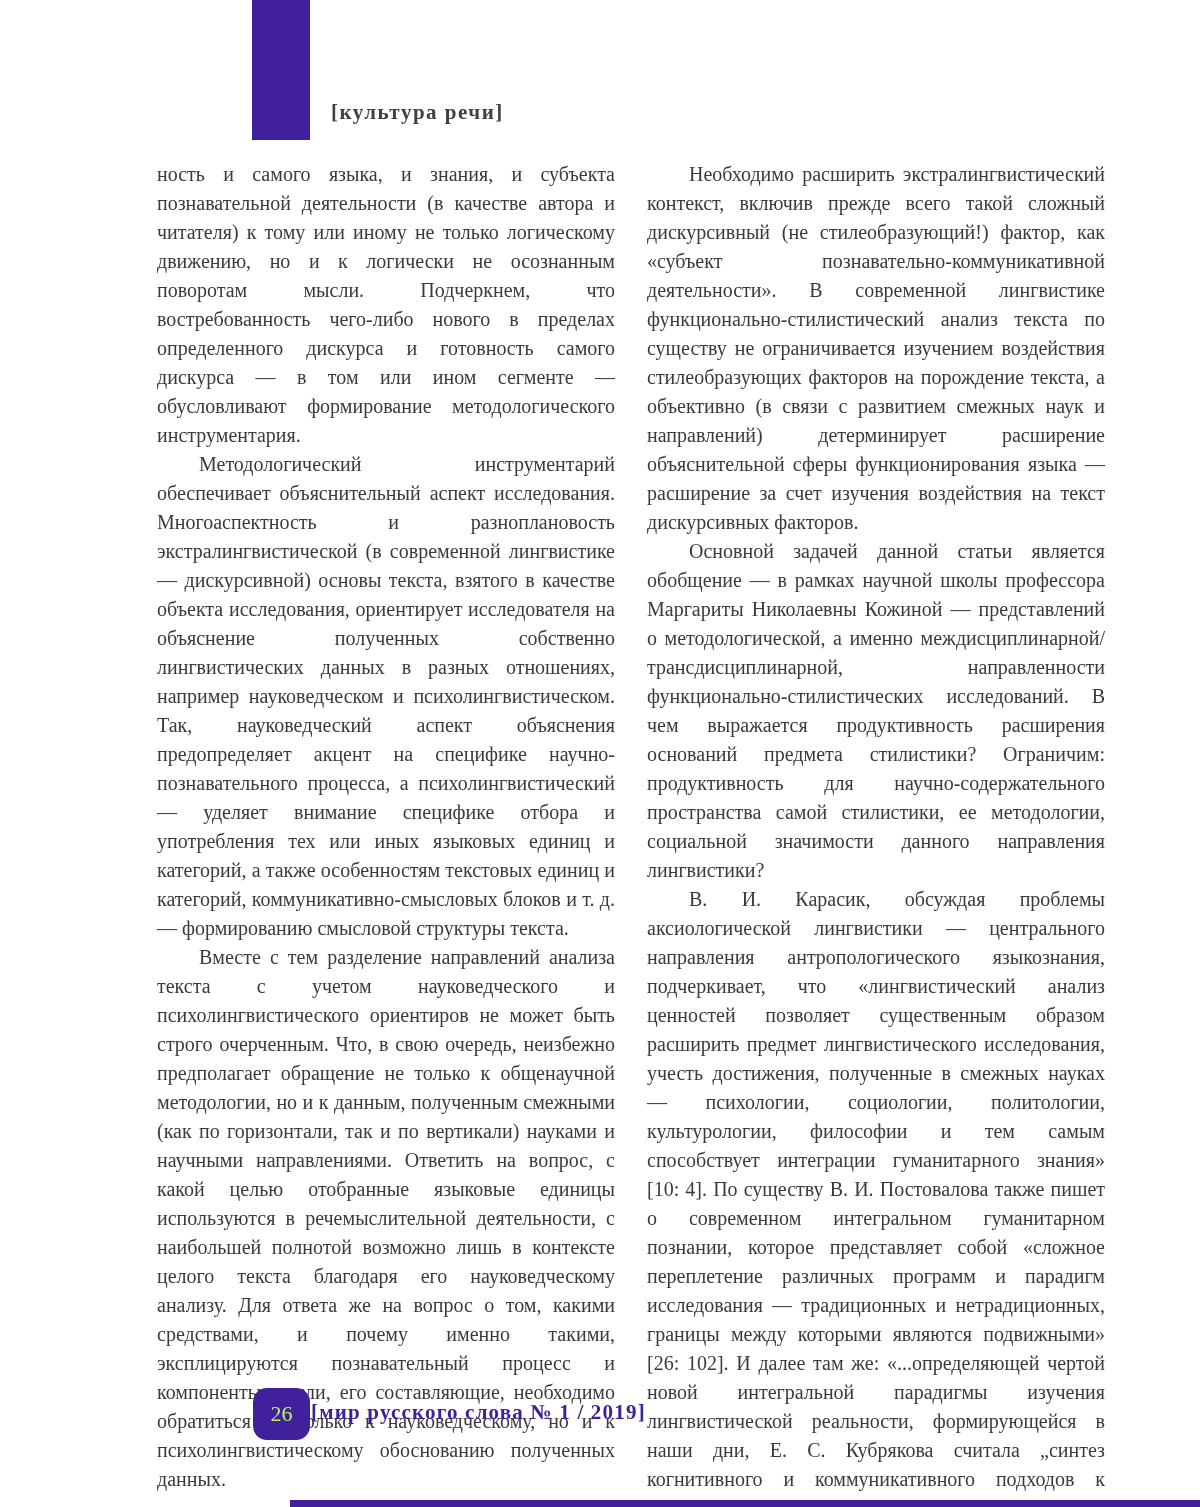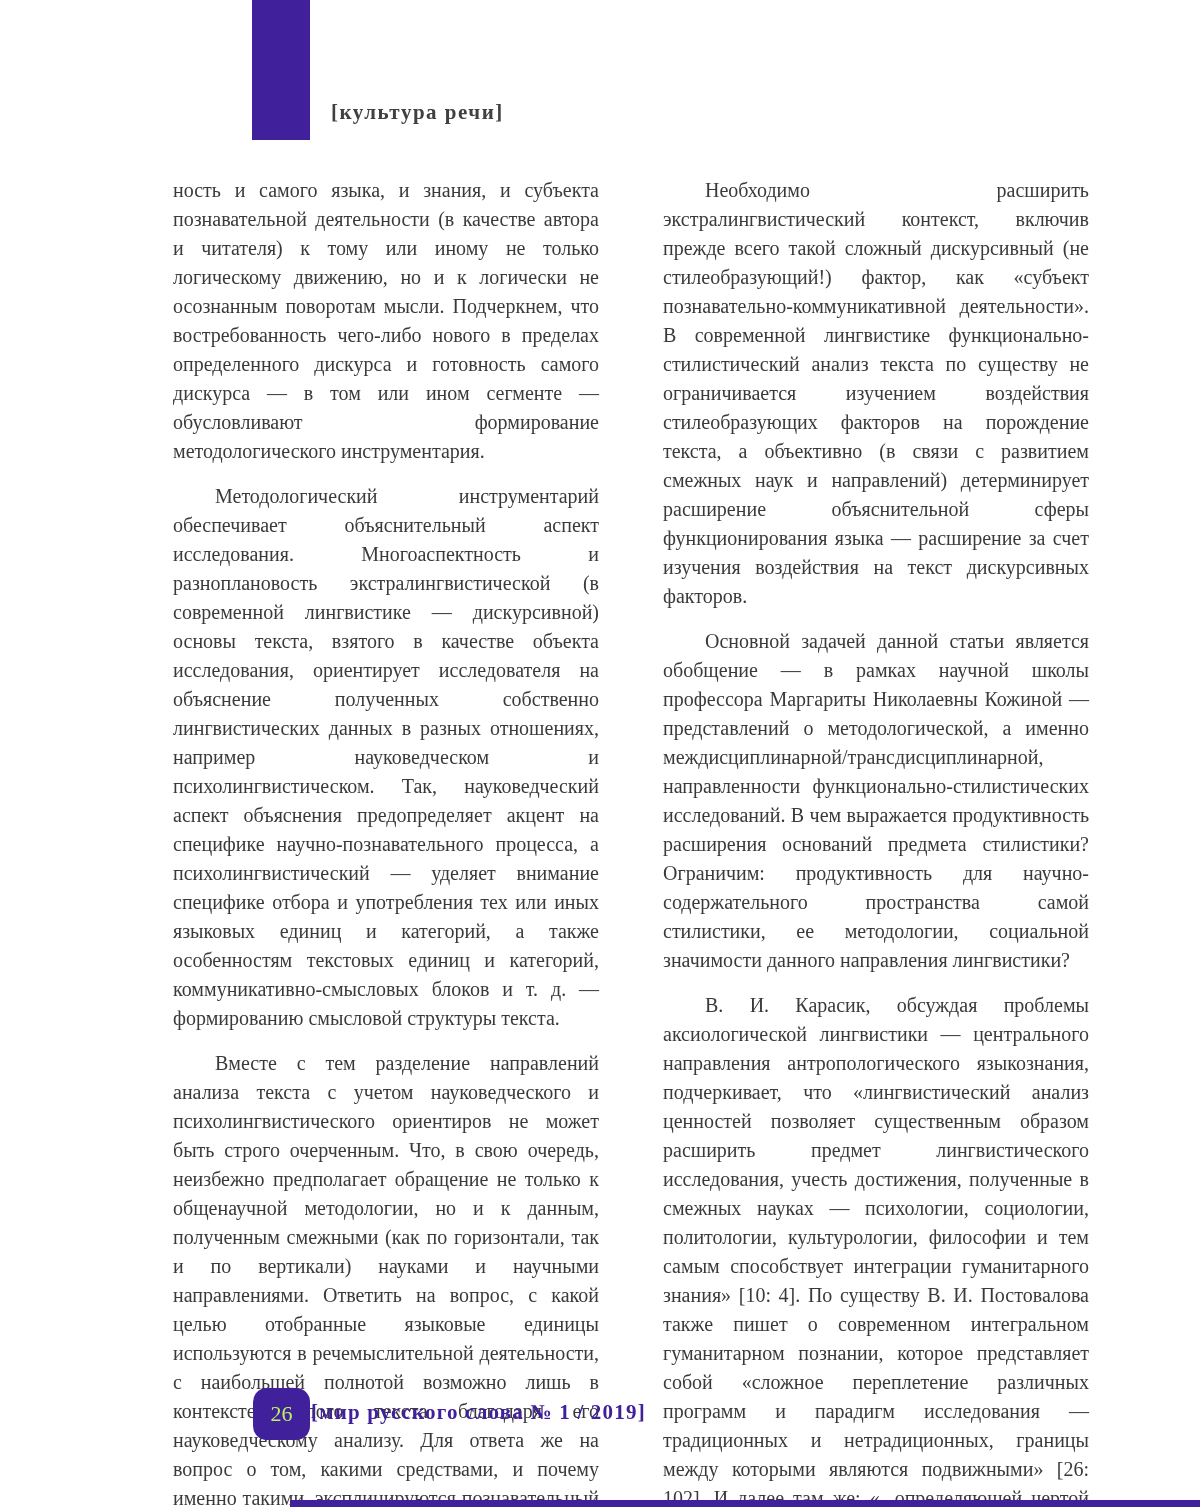--- a/index.html
+++ b/index.html
@@ -42,21 +42,21 @@
   }
   .col {
     width: 458px;
     text-align: justify;
     font-size: 20px;
     line-height: 29px;
     hyphens: auto;
     -webkit-hyphens: auto;
   }
   .col p {
-    margin: 16px;
+    margin: 0;
     text-indent: 2.1em;
   }
   .col p.no-indent {
     text-indent: 0;
   }
   .footer-page-box {
     position: absolute;
     left: 253px;
     top: 1388px;
     width: 57px;

